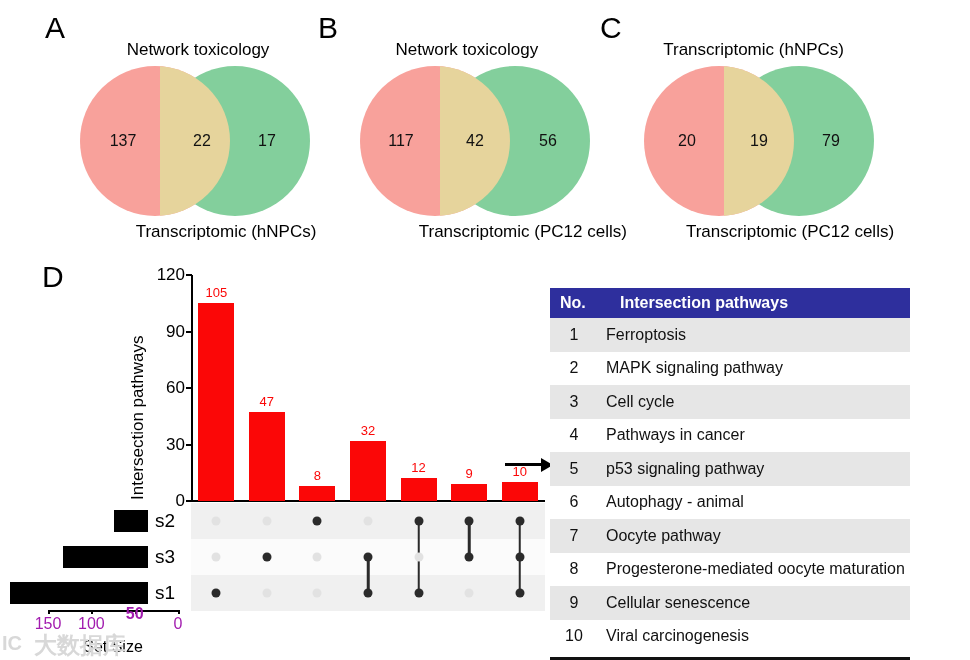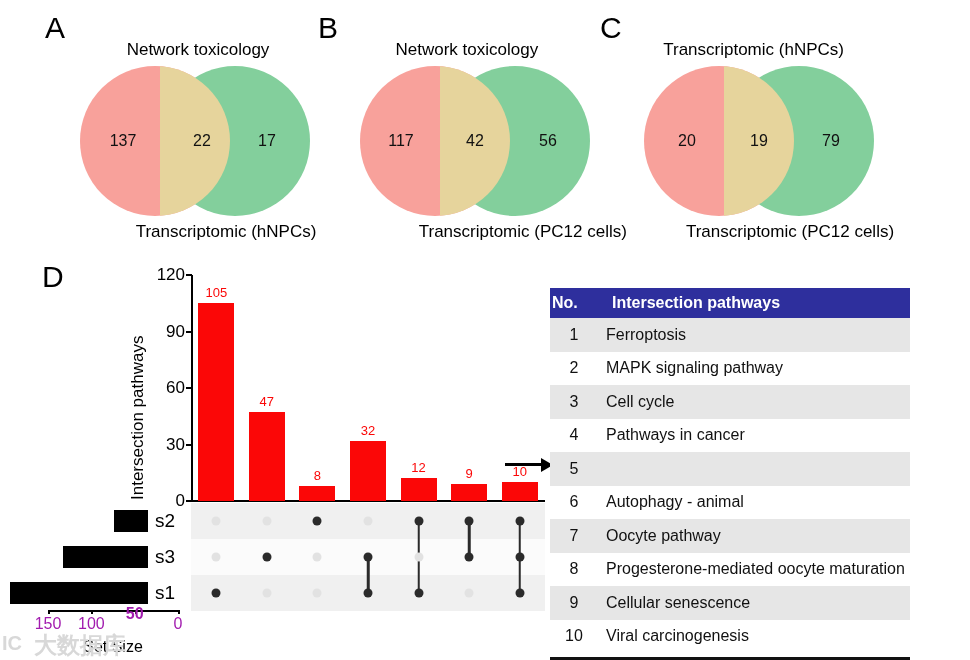--- a/index.html
+++ b/index.html
@@ -107,21 +107,21 @@
   .thead{
     background:#2e2f9d;color:#fff;font-weight:bold;font-size:16px;
     display:flex;align-items:center;height:30px;
   }
   .trow{
     display:flex;align-items:center;height:33.5px;font-size:16px;color:#111;
   }
   .trow.alt{background:#e6e6e6;}
   .trow.white{background:#ffffff;}
   .c-no{width:48px;text-align:center;flex:none;}
-  .thead .c-no{text-align:left;padding-left:2px;}
+  .thead .c-no{text-align:left;padding-left:10px;}
   .c-name{flex:1;padding-left:8px;}
   .thead .c-name{padding-left:12px;}
   .tfoot{border-top:3px solid #111;margin-top:4px;}
 
   
   .wm{
     position:absolute;color:#d8d8d8;font-size:23px;font-weight:bold;
     white-space:nowrap;pointer-events:none;
   }
   .wm-logo{
@@ -290,20 +290,21 @@
       <div class="trow alt">
         <div class="c-no">3</div>
         <div class="c-name">Cell cycle</div>
       </div>
       <div class="trow white">
         <div class="c-no">4</div>
         <div class="c-name">Pathways in cancer</div>
       </div>
       <div class="trow alt">
         <div class="c-no">5</div>
+        <div class="c-name">p53 signaling pathway</div>
       </div>
       <div class="trow white">
         <div class="c-no">6</div>
         <div class="c-name">Autophagy - animal</div>
       </div>
       <div class="trow alt">
         <div class="c-no">7</div>
         <div class="c-name">Oocyte pathway</div>
       </div>
       <div class="trow white">

